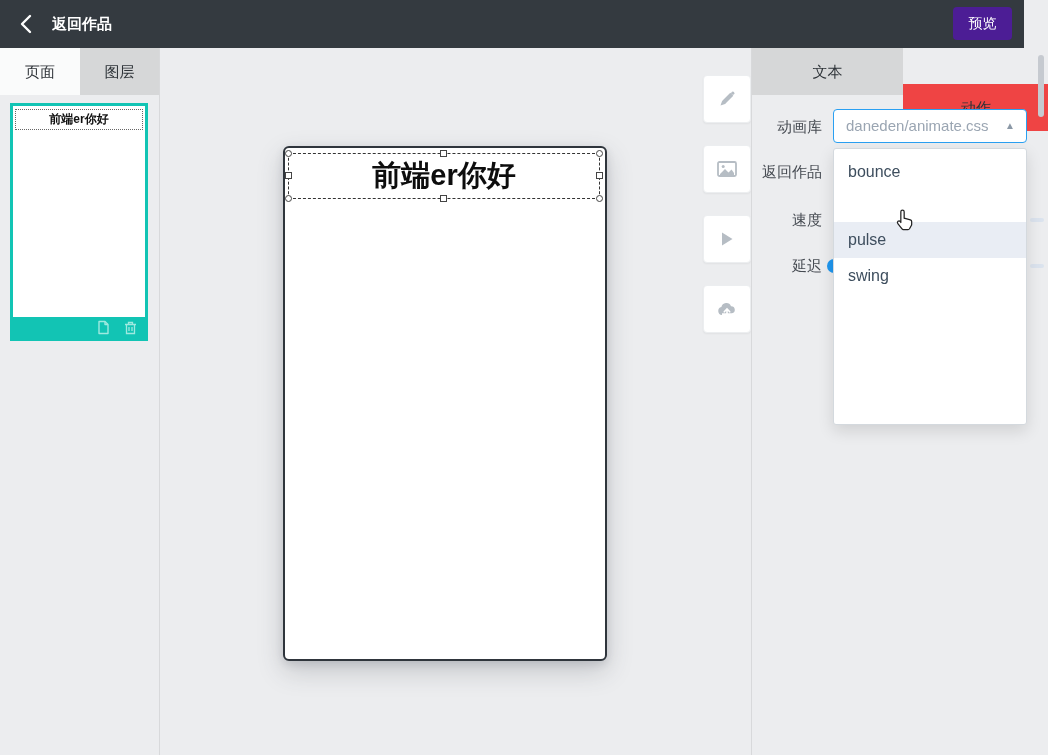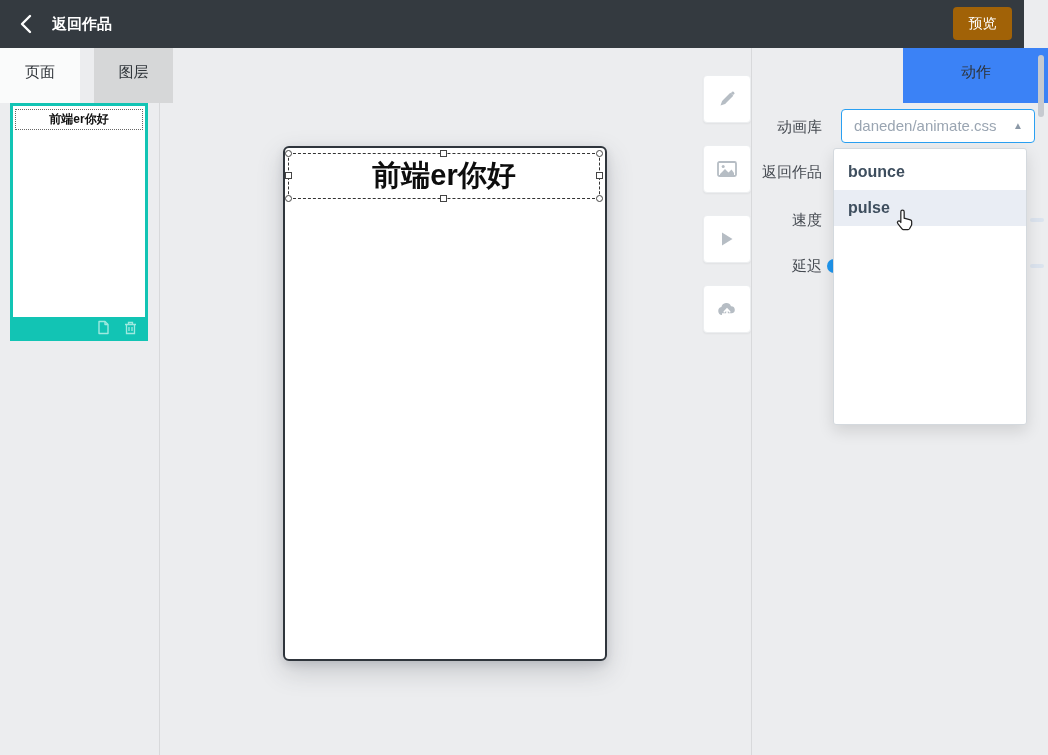--- a/index.html
+++ b/index.html
@@ -4,28 +4,28 @@
 <style>
   html,body{margin:0;padding:0;}
   body{font-family:"Liberation Sans","DejaVu Sans",sans-serif;}
   .app{position:relative;width:1048px;height:755px;background:#ecedef;overflow:hidden;}
 
   
   .topbar{position:absolute;left:0;top:0;width:1024px;height:48px;background:#343a40;}
   .back{position:absolute;left:16px;top:13px;width:22px;height:22px;cursor:pointer;}
   .back-title{position:absolute;left:52px;top:0;height:48px;line-height:48px;color:#fff;
     font-size:15px;font-weight:bold;}
-  .preview-btn{position:absolute;right:12px;top:7px;width:59px;height:33px;background:#a16207;
+  .preview-btn{position:absolute;right:12px;top:7px;width:59px;height:33px;background:#4c1d95;
     border:none;border-radius:4px;color:#fff;font-size:14px;line-height:33px;text-align:center;cursor:pointer;}
 
   
   .sidebar{position:absolute;left:0;top:48px;width:160px;height:707px;border-right:1px solid #d8d9db;box-sizing:border-box;}
-  .tab{position:absolute;top:0;height:55px;line-height:47px;text-align:center;font-size:15px;color:#2e3338;cursor:pointer;}
+  .tab{position:absolute;top:0;height:47px;line-height:47px;text-align:center;font-size:15px;color:#2e3338;cursor:pointer;}
   .sb-tab-pages{left:0;width:80px;background:#fafbfb;}
-  .sb-tab-layers{left:80px;width:79px;background:#d6d7d8;margin-left:14px;}
+  .sb-tab-layers{left:80px;width:79px;background:#d6d7d8;}
   .thumb{position:absolute;left:10px;top:55px;width:138px;height:238px;background:#12c4b4;
     box-sizing:border-box;padding:3px;cursor:pointer;}
   .thumb-page{position:relative;background:#fff;width:132px;height:211px;}
   .thumb-textel{position:absolute;left:2px;top:3px;right:2px;height:19px;border:1px dotted #666;
     font-size:12px;font-weight:bold;color:#111;text-align:center;line-height:18px;overflow:hidden;}
   .thumb-bar{height:21px;display:flex;justify-content:flex-end;align-items:center;gap:14px;padding-right:8px;box-sizing:border-box;}
   .thumb-bar svg{display:block;}
 
   
   .canvas{position:absolute;left:283px;top:146px;width:320px;height:511px;background:#fff;
@@ -41,34 +41,34 @@
 
   
   .toolcol-btn{position:absolute;left:703px;width:48px;height:48px;background:#fff;border:1px solid #eceef0;
     border-radius:4px;box-sizing:border-box;box-shadow:0 1px 2px rgba(0,0,0,.05);
     display:flex;align-items:center;justify-content:center;cursor:pointer;}
   .toolcol-btn svg{display:block;}
 
   
   .rpanel{position:absolute;left:751px;top:48px;width:297px;height:707px;border-left:1px solid #d8d9db;box-sizing:border-box;}
   .rp-tab-text{left:0;width:151px;background:#d6d7d8;}
-  .rp-tab-action{left:151px;width:146px;background:#3b82f6;}
+  .rp-tab-action{left:151px;width:146px;background:#ef4444;margin-top:36px;}
   .flabel{position:absolute;right:226px;height:20px;line-height:20px;white-space:nowrap;
     font-size:15px;color:#464b52;text-align:left;}
   .select{position:absolute;left:81px;top:61px;width:194px;height:34px;background:#fff;
-    border:1px solid #2aa0f2;border-radius:4px;box-sizing:border-box;cursor:pointer;margin-left:8px;}
+    border:1px solid #2aa0f2;border-radius:4px;box-sizing:border-box;cursor:pointer;}
   .select-value{position:absolute;left:12px;top:0;line-height:32px;font-size:15px;color:#9aa5b2;}
   .select-arrow{position:absolute;right:11px;top:0;line-height:32px;font-size:10px;color:#8b98a6;}
   .track{position:absolute;width:14px;height:4px;border-radius:2px;background:#dbe3ee;}
   .knob{position:absolute;left:75px;top:211px;width:14px;height:14px;border-radius:50%;background:#1f97f0;z-index:2;}
   .dropdown{position:absolute;left:81px;top:100px;width:194px;height:277px;background:#fff;
     border:1px solid #d4d9de;border-radius:3px;box-sizing:border-box;overflow:hidden;z-index:5;
-    box-shadow:0 6px 16px rgba(0,0,0,.12);padding-top:5px;font-weight:bold;}
+    box-shadow:0 6px 16px rgba(0,0,0,.12);padding-top:5px;}
   .dd-item{height:36px;line-height:36px;padding-left:14px;font-size:16px;color:#3e4e5e;cursor:pointer;}
-  .dd-item.hl{background:#e9edf4;}
+  .dd-item.hl{background:#e9edf4;margin-top:32px;}
   .dd-scroll{position:absolute;right:4px;top:7px;width:6px;height:62px;border-radius:3px;background:#c6cad0;z-index:6;}
   .cursor-hand{position:absolute;left:143px;top:160px;z-index:10;pointer-events:none;}
 </style>
 </head>
 <body>
 
 <div class="app">
 
   <div class="topbar">
     <svg class="back" viewBox="0 0 22 22">
@@ -132,39 +132,41 @@
     </svg>
   </div>
   <div class="toolcol-btn" style="top:285px;">
     <svg width="20" height="16" viewBox="0 0 20 16">
       <path d="M5 14a4 4 0 01-.6-7.9A5 5 0 0114 5.2 3.6 3.6 0 0115 12.3H5z" fill="#b6bdc4"></path>
       <path d="M10 15V8.5 M7.3 10.8L10 8l2.7 2.8" fill="none" stroke="#ffffff" stroke-width="1.6" stroke-linecap="round"></path>
     </svg>
   </div>
 
   <div class="rpanel">
+    <div class="tab rp-tab-text">文本</div>
     <div class="tab rp-tab-action">动作</div>
 
     <div class="flabel" style="top:69px;">动画库</div>
     <div class="flabel" style="top:114px;">返回作品</div>
     <div class="flabel" style="top:162px;">速度</div>
     <div class="flabel" style="top:208px;">延迟</div>
 
     <div class="select">
       <span class="select-value">daneden/animate.css</span>
       <span class="select-arrow">▲</span>
     </div>
 
     <div class="track" style="left:278px;top:170px;"></div>
     <div class="track" style="left:278px;top:216px;"></div>
     <div class="knob"></div>
 
     <div class="dropdown">
       <div class="dd-item">bounce</div>
       <div class="dd-item hl">pulse</div>
+      <div class="dd-item">swing</div>
     </div>
     <div class="dd-scroll"></div>
 
     <svg class="cursor-hand" width="20" height="24" viewBox="0 0 24 28">
       <path d="M9 2c1.1 0 2 .9 2 2v8h1l6.5 1.8c1 .3 1.5 1 1.5 2v3.2c0 .6-.1 1.1-.4 1.6l-2.2 3.9c-.4.6-1 1-1.7 1H10c-.6 0-1.2-.3-1.6-.8l-5-6.3c-.7-.9-.6-2.1.2-2.8.8-.7 2-.6 2.7.2L7 17V4c0-1.1.9-2 2-2z" fill="#ffffff" stroke="#222222" stroke-width="1.5" stroke-linejoin="round"></path>
     </svg>
   </div>
 
 </div>
 

